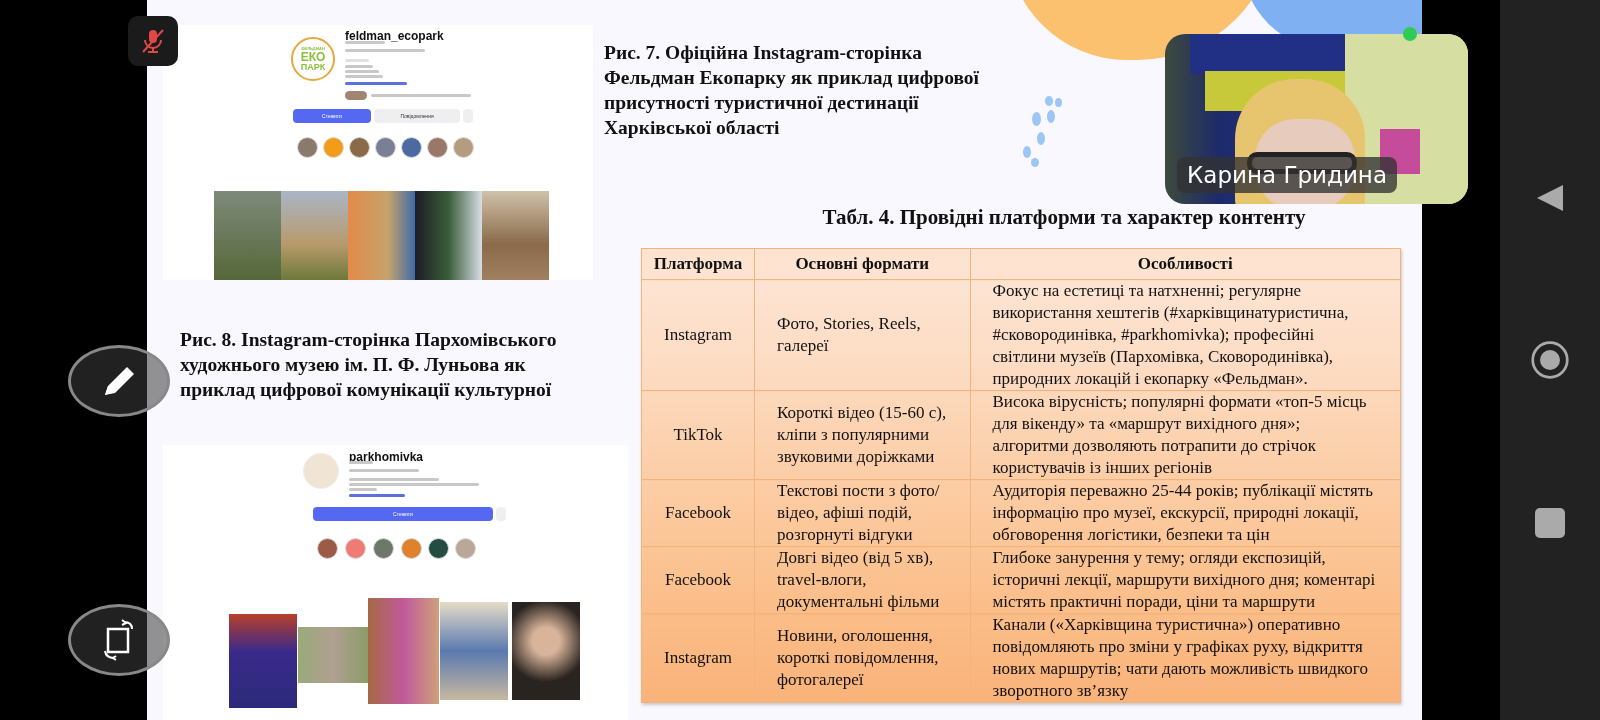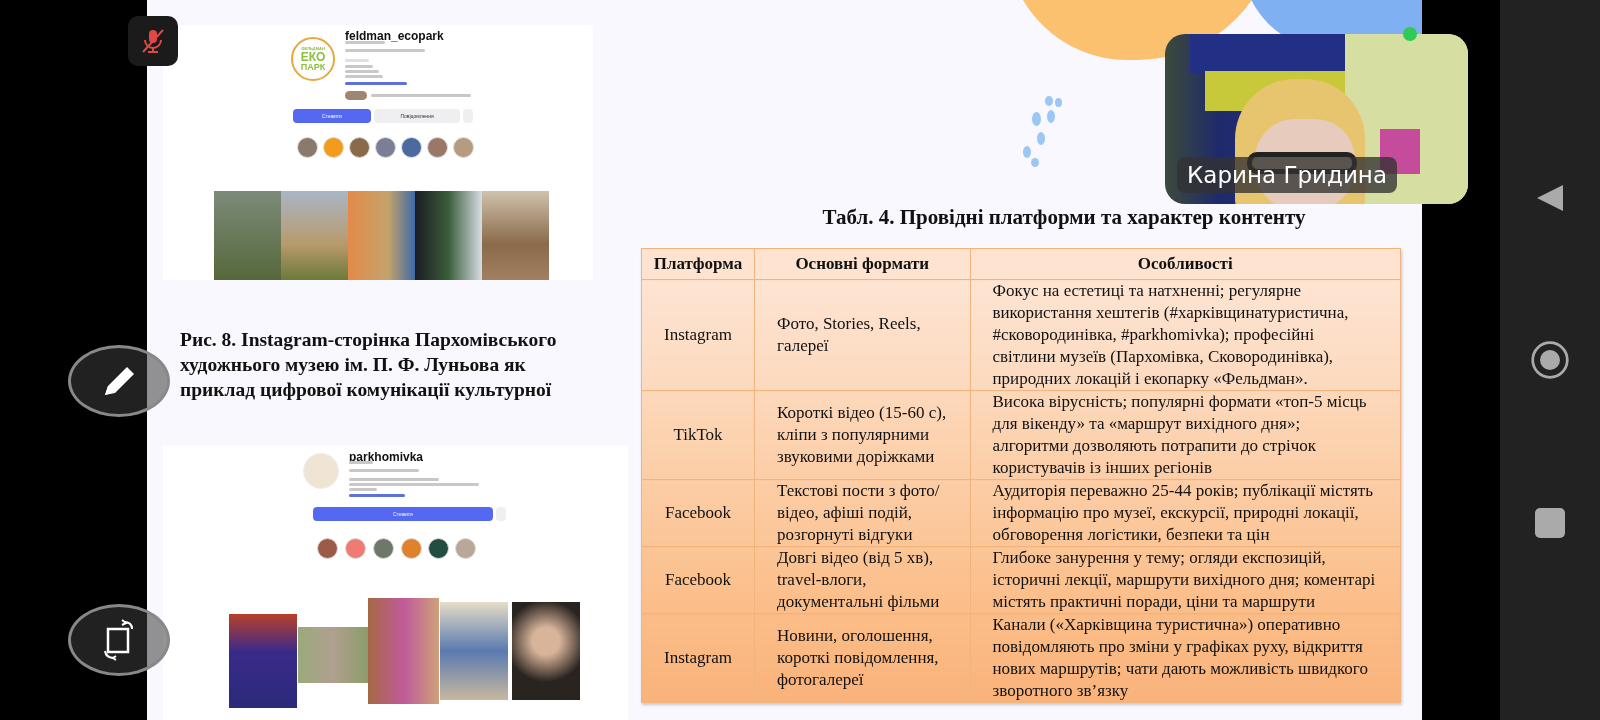--- a/index.html
+++ b/index.html
@@ -92,20 +92,26 @@
       <div class="story" style="left:238px;top:112px;background:#4a6aa0;"></div>
       <div class="story" style="left:264px;top:112px;background:#9a7766;"></div>
       <div class="story" style="left:290px;top:112px;background:#b59c7e;"></div>
       <div class="tile" style="left:51px;top:166px;width:67px;height:89px;background:linear-gradient(#7d8a7a,#56683a);"></div>
       <div class="tile" style="left:118px;top:166px;width:67px;height:89px;background:linear-gradient(#a9b6c6,#b89a6b 60%,#6c7a3a);"></div>
       <div class="tile" style="left:185px;top:166px;width:67px;height:89px;background:linear-gradient(90deg,#e38a4a,#c4a36b 60%,#3f6aa6);"></div>
       <div class="tile" style="left:252px;top:166px;width:67px;height:89px;background:linear-gradient(90deg,#1c1c24,#3b5d3a 50%,#d8dde6);"></div>
       <div class="tile" style="left:319px;top:166px;width:67px;height:89px;background:linear-gradient(#cfc2ac,#8a6a4a 60%,#a08060);"></div>
     </div>
 
+    <div class="caption" style="left:457px;top:40px;width:430px;">
+      <div>Рис. 7. Офіційна Instagram-сторінка</div>
+      <div>Фельдман Екопарку як приклад цифрової</div>
+      <div>присутності туристичної дестинації</div>
+      <div>Харківської області</div>
+    </div>
 
     <div class="caption" style="left:33px;top:327px;width:440px;">
       <div>Рис. 8. Instagram-сторінка Пархомівського</div>
       <div>художнього музею ім. П. Ф. Луньова як</div>
       <div>приклад цифрової комунікації культурної</div>
     </div>
 
     <div class="ig-shot ig2">
       <div class="ig-avatar" style="left:140px;top:8px;width:36px;height:36px;background:#f0e4d4;border:1px solid #eee;"></div>
       <div class="ig-user" style="left:186px;top:5px;">parkhomivka</div>

